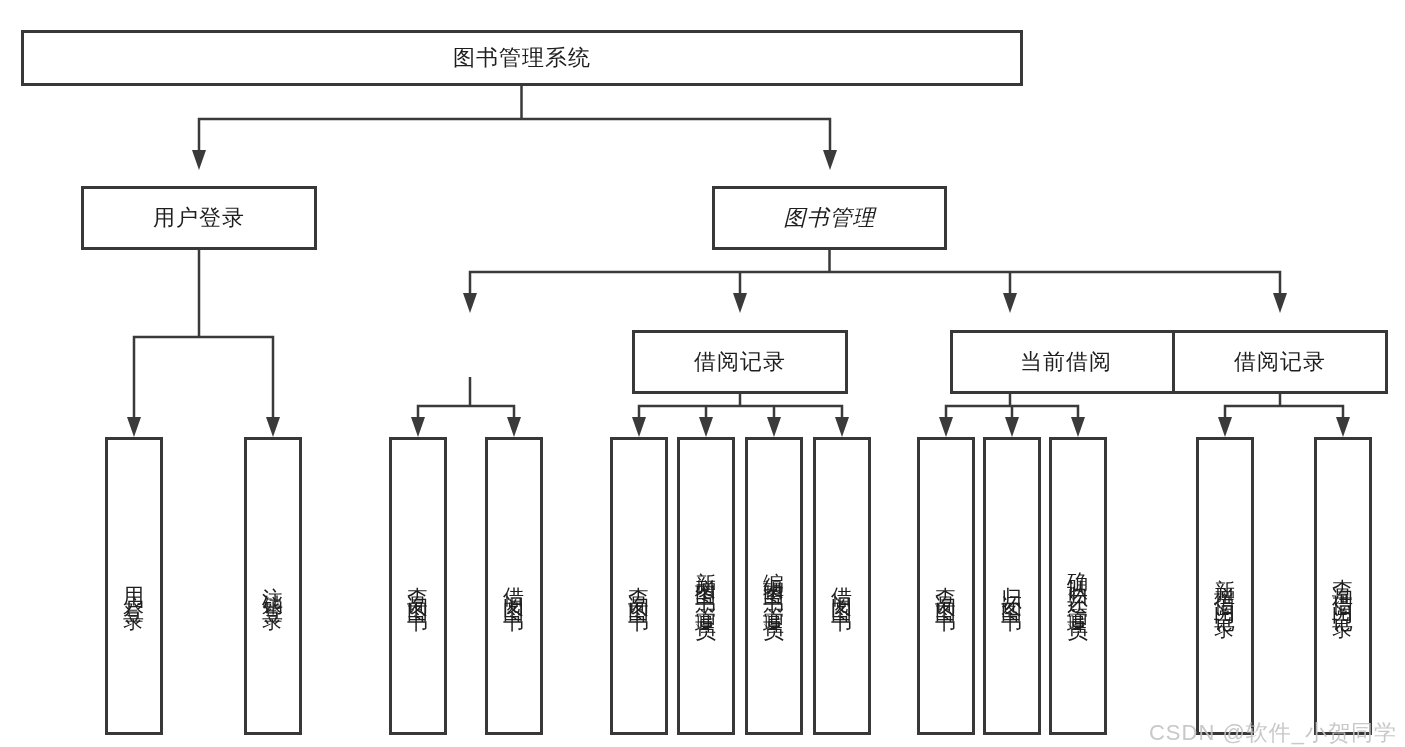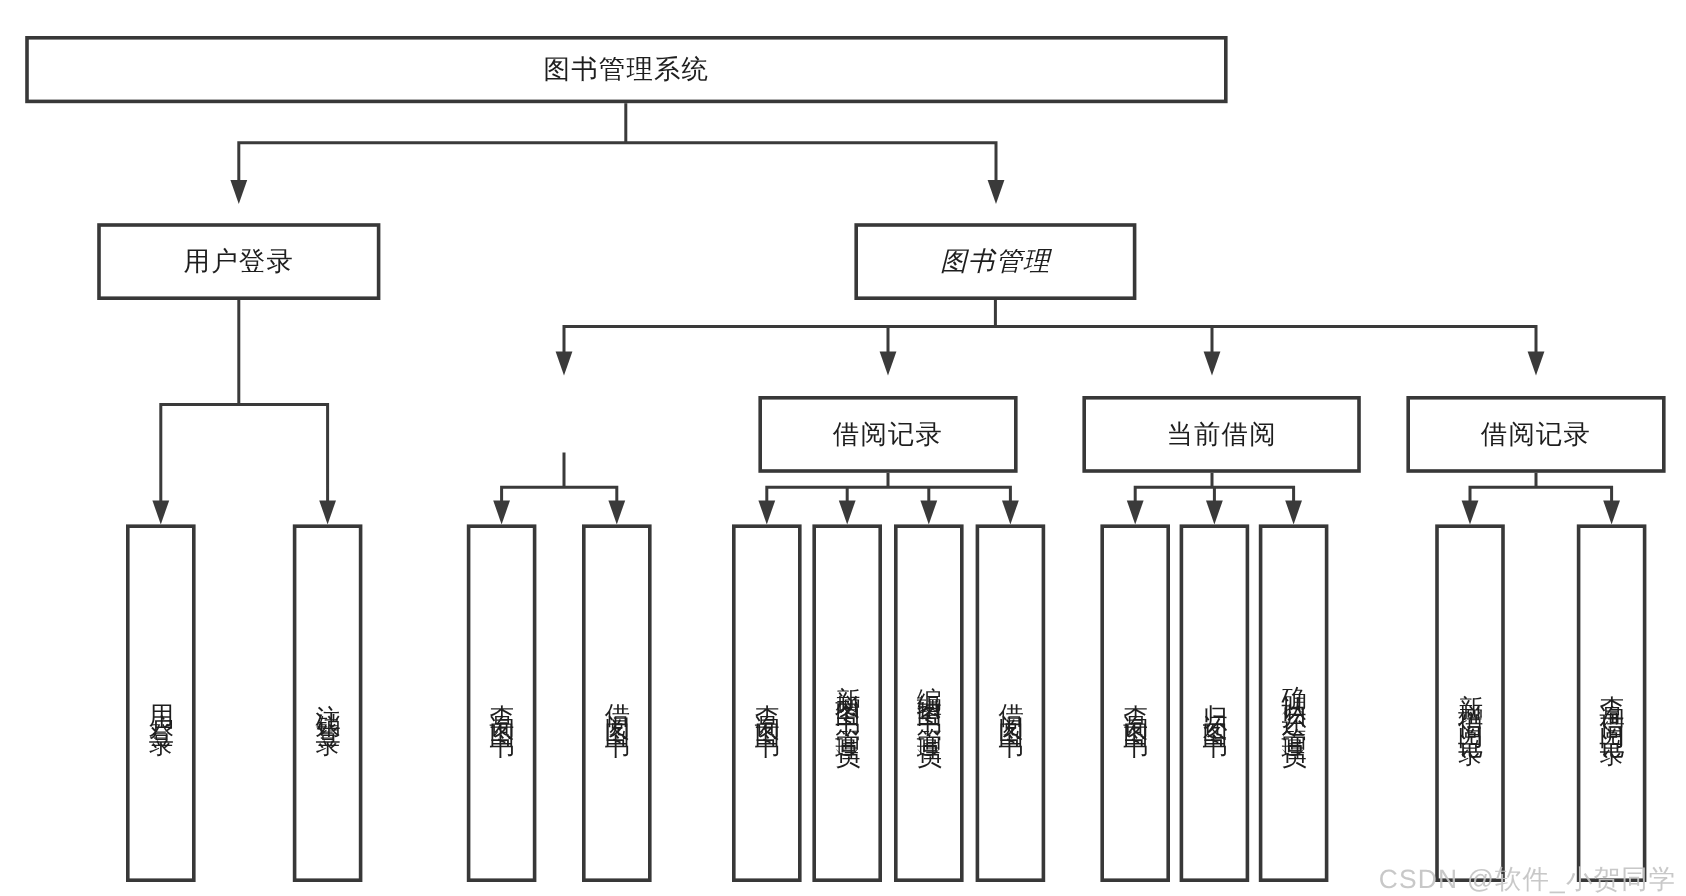--- a/index.html
+++ b/index.html
@@ -47,21 +47,21 @@
     letter-spacing: 8px;
     line-height: 1;
     text-align: center;
   }
   
   [data-name="node-root"]            { left: 21px;   top: 13px;  width: 1002px; height: 56px; }
   [data-name="node-user-login"]      { left: 81px;   top: 169px; width: 236px;  height: 64px; }
   [data-name="node-book-mgmt"]       { left: 712px;  top: 169px; width: 235px;  height: 64px; font-style: italic; }
   [data-name="node-new-book"]        { left: 362px;  top: 313px; width: 216px;  height: 64px; }
   [data-name="node-book-borrow"]     { left: 632px;  top: 313px; width: 216px;  height: 64px; }
-  [data-name="node-current-borrow"]  { left: 902px;  top: 313px; width: 232px;  height: 64px; }
+  [data-name="node-current-borrow"]  { left: 950px;  top: 313px; width: 232px;  height: 64px; }
   [data-name="node-borrow-records"]  { left: 1172px; top: 313px; width: 216px;  height: 64px; }
   .leaf { top: 437px; width: 58px; height: 298px; }
   [data-name="node-leaf-user-login"]     { left: 105px; }
   [data-name="node-leaf-logout"]         { left: 244px; }
   [data-name="node-leaf-nb-query"]       { left: 389px; }
   [data-name="node-leaf-nb-borrow"]      { left: 485px; }
   [data-name="node-leaf-bb-query"]       { left: 610px; }
   [data-name="node-leaf-bb-add"]         { left: 677px; letter-spacing: 7px; }
   [data-name="node-leaf-bb-edit"]        { left: 745px; letter-spacing: 7px; }
   [data-name="node-leaf-bb-borrow"]      { left: 813px; }

